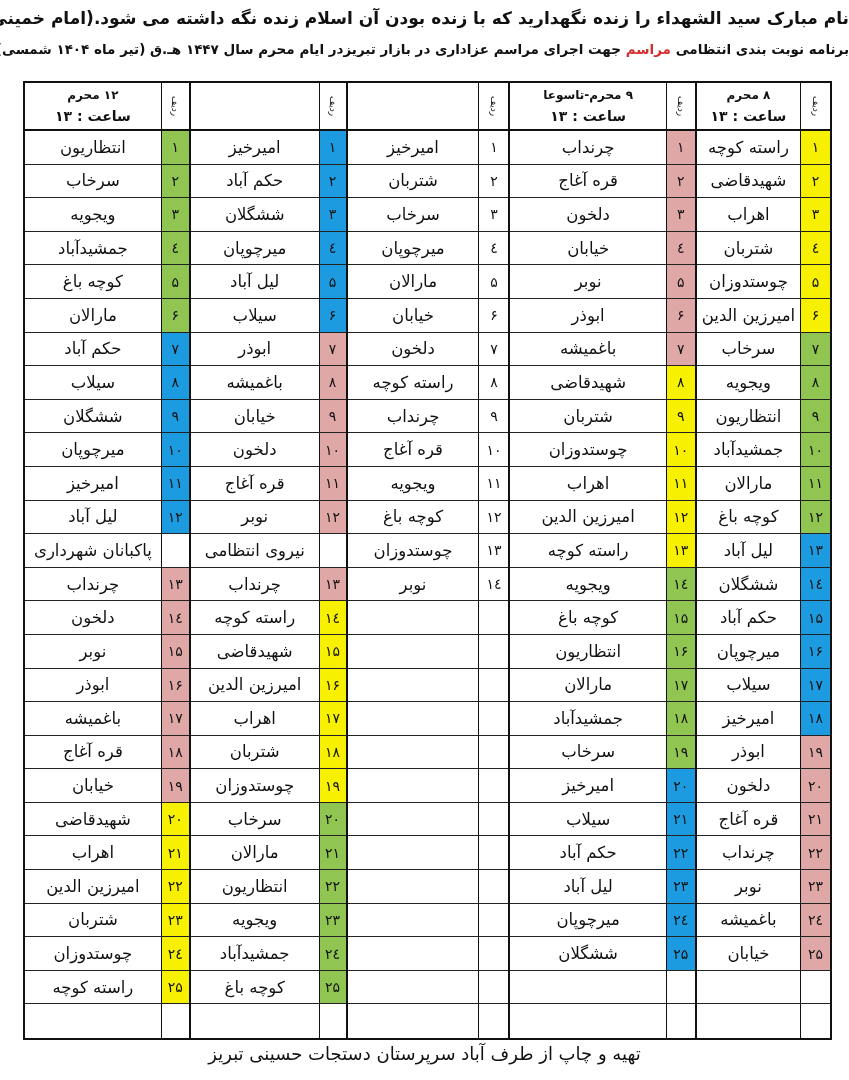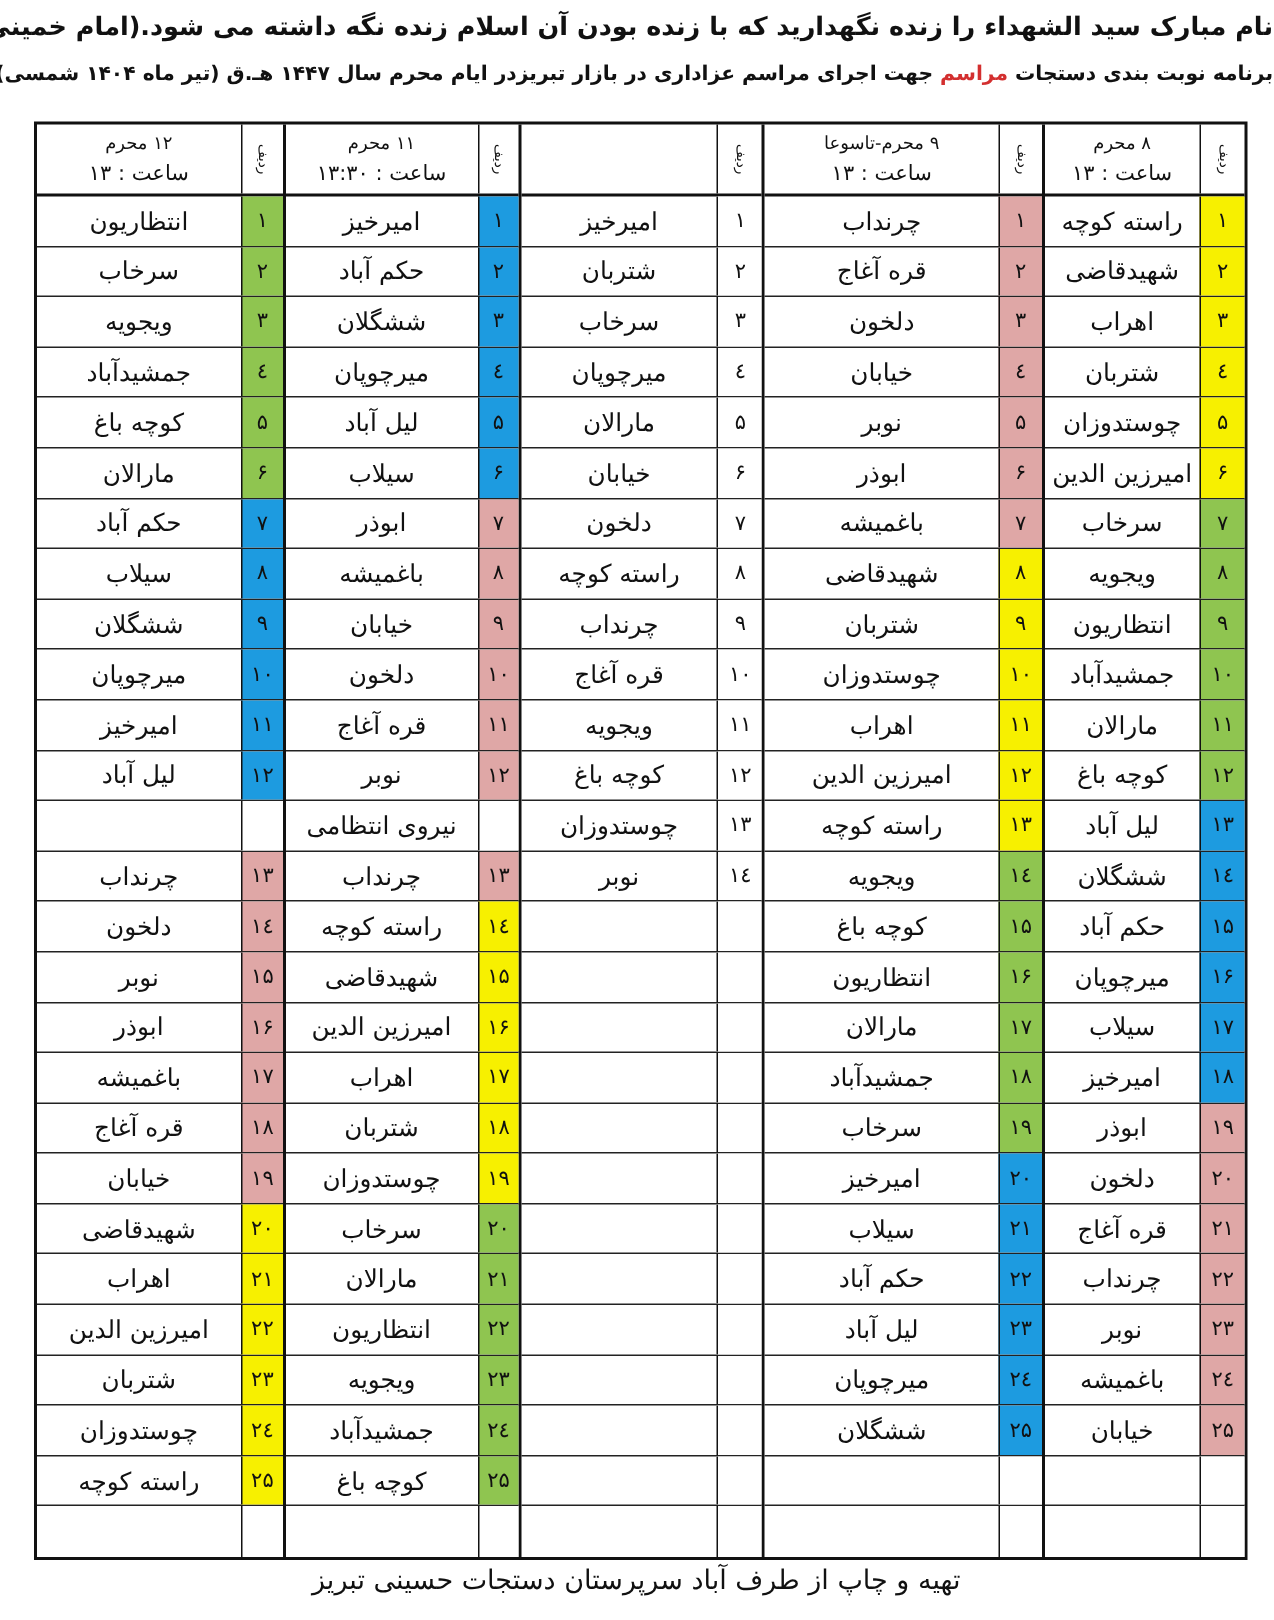--- a/index.html
+++ b/index.html
@@ -78,20 +78,21 @@
     letter-spacing: 1px;
   }
   .head-title {
     flex: 1;
     display: flex;
     flex-direction: column;
     align-items: center;
     justify-content: space-around;
     font-size: 12px;
     padding: 2px 0;
+    font-weight: bold;
   }
   .head-title .time {
     font-size: 14px;
   }
   .row {
     display: flex;
     flex-direction: row;
     height: 33.6px;
     border-bottom: 1.5px solid #222;
     box-sizing: border-box;
@@ -132,21 +133,21 @@
   }
 </style>
 </head>
 <body>
 
 <div class="title1">
   <span>نام مبارک سید الشهداء را زنده نگهدارید که با زنده بودن آن اسلام زنده نگه داشته می شود.(امام خمینی</span>
 </div>
 
 <div class="title2">
-  <span>برنامه نوبت بندی دستجات </span><span class="highlight">مراسم</span><span> جهت اجرای مراسم عزاداری در بازار تبریزدر ایام محرم سال ۱۴۴۷ هـ.ق (تیر ماه ۱۴۰۴ شمسی)</span>
+  <span>برنامه نوبت بندی انتظامی </span><span class="highlight">مراسم</span><span> جهت اجرای مراسم عزاداری در بازار تبریزدر ایام محرم سال ۱۴۴۷ هـ.ق (تیر ماه ۱۴۰۴ شمسی)</span>
 </div>
 
 <div class="schedule" id="schedule">
     <div class="day" style="width: 137px;">
       <div class="day-head">
         <div class="head-num" style="width: 30px;">ردیف</div>
         <div class="head-title">
           <span>۸ محرم</span>
           <span class="time">ساعت : ۱۳</span>
         </div>
@@ -486,24 +487,20 @@
         <div class="name"></div>
       </div>
       <div class="row">
         <div class="num c-none" style="width: 30px;"></div>
         <div class="name"></div>
       </div>
     </div>
     <div class="day" style="width: 159px;">
       <div class="day-head">
         <div class="head-num" style="width: 27px;">ردیف</div>
-        <div class="head-title">
-          <span>۱۱ محرم</span>
-          <span class="time">ساعت : ۱۳:۳۰</span>
-        </div>
       </div>
       <div class="row">
         <div class="num c-blue" style="width: 27px; background: rgb(29, 155, 224);">۱</div>
         <div class="name">امیرخیز</div>
       </div>
       <div class="row">
         <div class="num c-blue" style="width: 27px; background: rgb(29, 155, 224);">۲</div>
         <div class="name">حکم آباد</div>
       </div>
       <div class="row">
@@ -658,20 +655,21 @@
       <div class="row">
         <div class="num c-blue" style="width: 28px; background: rgb(29, 155, 224);">۱۱</div>
         <div class="name">امیرخیز</div>
       </div>
       <div class="row">
         <div class="num c-blue" style="width: 28px; background: rgb(29, 155, 224);">۱۲</div>
         <div class="name">لیل آباد</div>
       </div>
       <div class="row">
         <div class="num c-none" style="width: 28px;"></div>
+        <div class="name">پاکبانان شهرداری</div>
       </div>
       <div class="row">
         <div class="num c-pink" style="width: 28px; background: rgb(223, 167, 166);">۱۳</div>
         <div class="name">چرنداب</div>
       </div>
       <div class="row">
         <div class="num c-pink" style="width: 28px; background: rgb(223, 167, 166);">۱٤</div>
         <div class="name">دلخون</div>
       </div>
       <div class="row">

